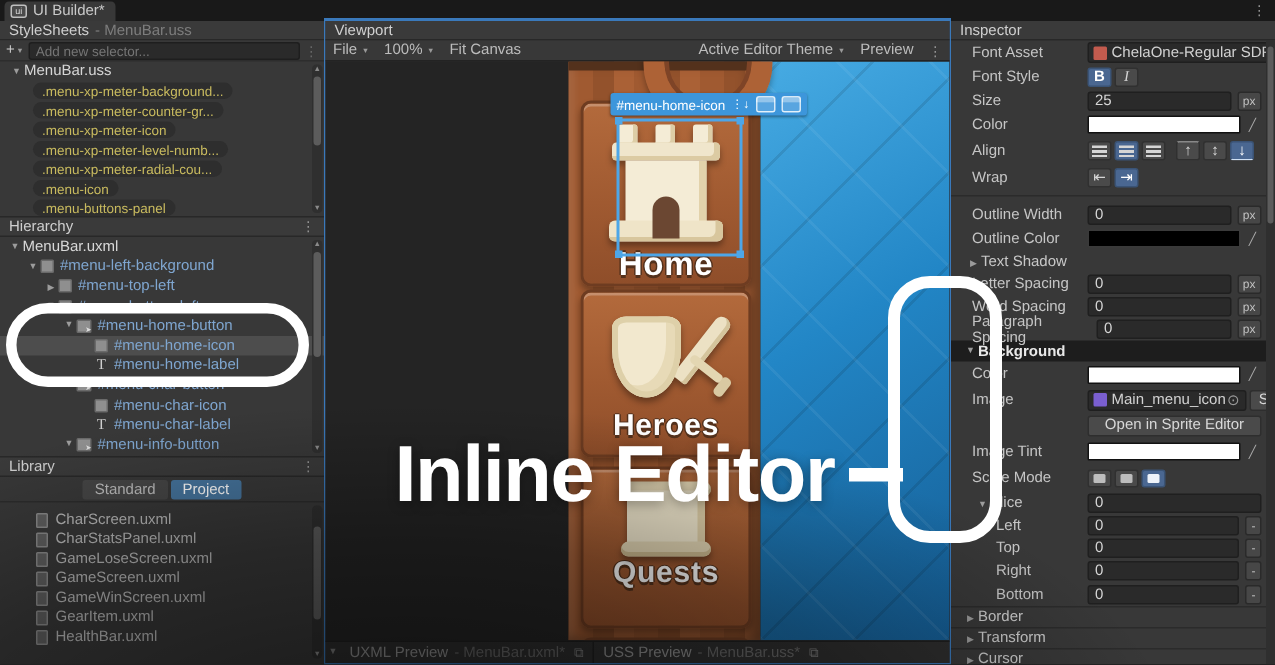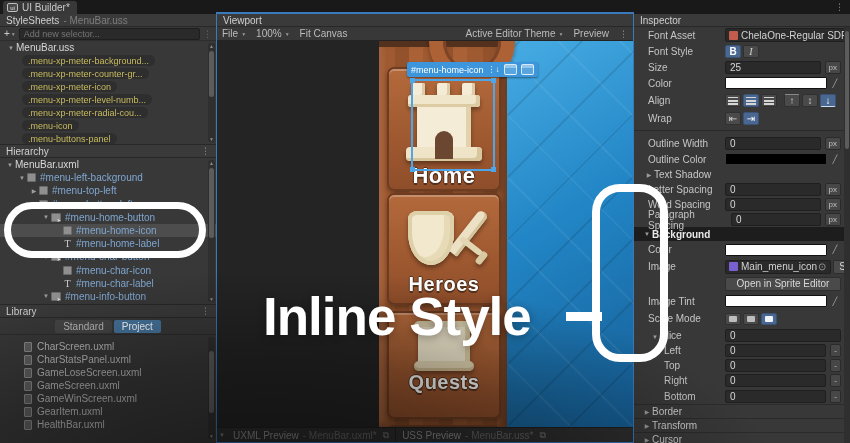--- a/index.html
+++ b/index.html
@@ -637,15 +637,15 @@
 
     <div class="r-scroll">
         <div class="th"></div>
       </div>
   </div>
 
   <div class="vignette"></div>
   <div class="ring1"></div>
   <div class="ring2"></div>
   <div class="dash"></div>
-  <div class="bigtext">Inline Style</div>
+  <div class="bigtext">Inline Editor</div>
 
 </div>
 
 </body></html>

